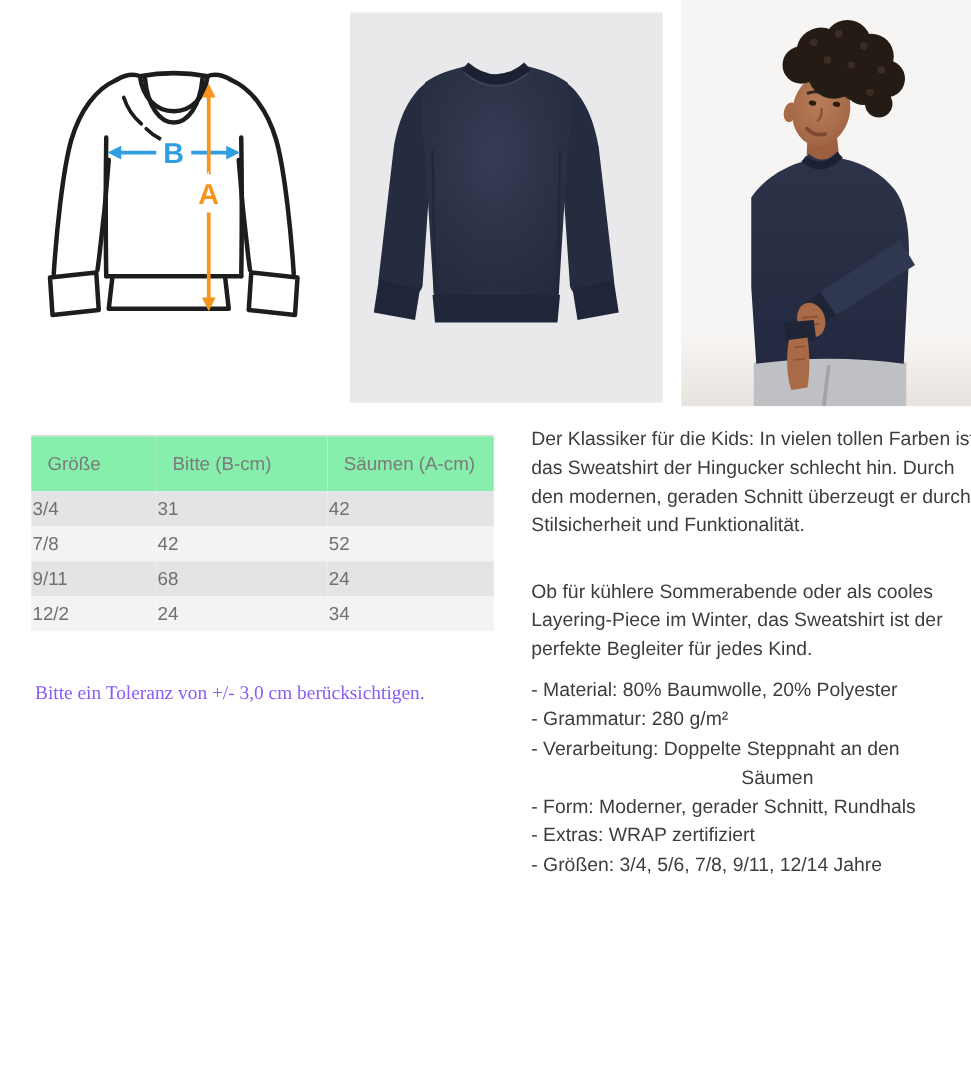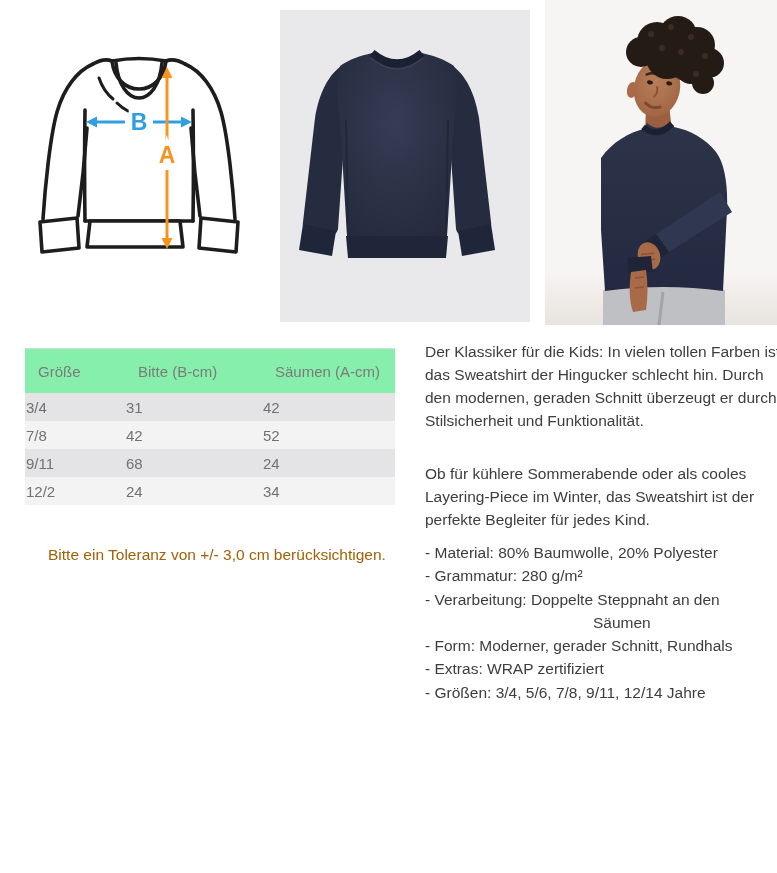--- a/index.html
+++ b/index.html
@@ -30,22 +30,22 @@
   table.size-chart col.c3{width:133px;}
   table.size-chart th{
     font-weight:normal;text-align:left;color:#7b7b7b;
     background:#86efac;height:44px;padding:0 0 0 13px;
   }
   table.size-chart td{height:28px;padding:0 0 0 1px;}
   table.size-chart tbody tr:nth-child(odd){background:#e4e4e6;}
   table.size-chart tbody tr:nth-child(even){background:#f4f3f4;}
 
   .tolerance{
-    position:absolute;left:23px;top:198px;width:390px;
-    font-size:15.5px;color:#a16207;margin:0;
+    position:absolute;left:3px;top:198px;width:390px;
+    font-size:15.5px;color:#8b5cf6;margin:0;font-family:Liberation Serif, serif;
   }
 
   
   .description{
     position:absolute;left:425px;top:340px;width:356px;
     font-size:15.5px;line-height:23px;color:#3d3d3d;
   }
   .description p{margin:0 0 30px 0;}
   .description p + p{margin-bottom:10px;}
   .spec-list{line-height:23.3px;}

